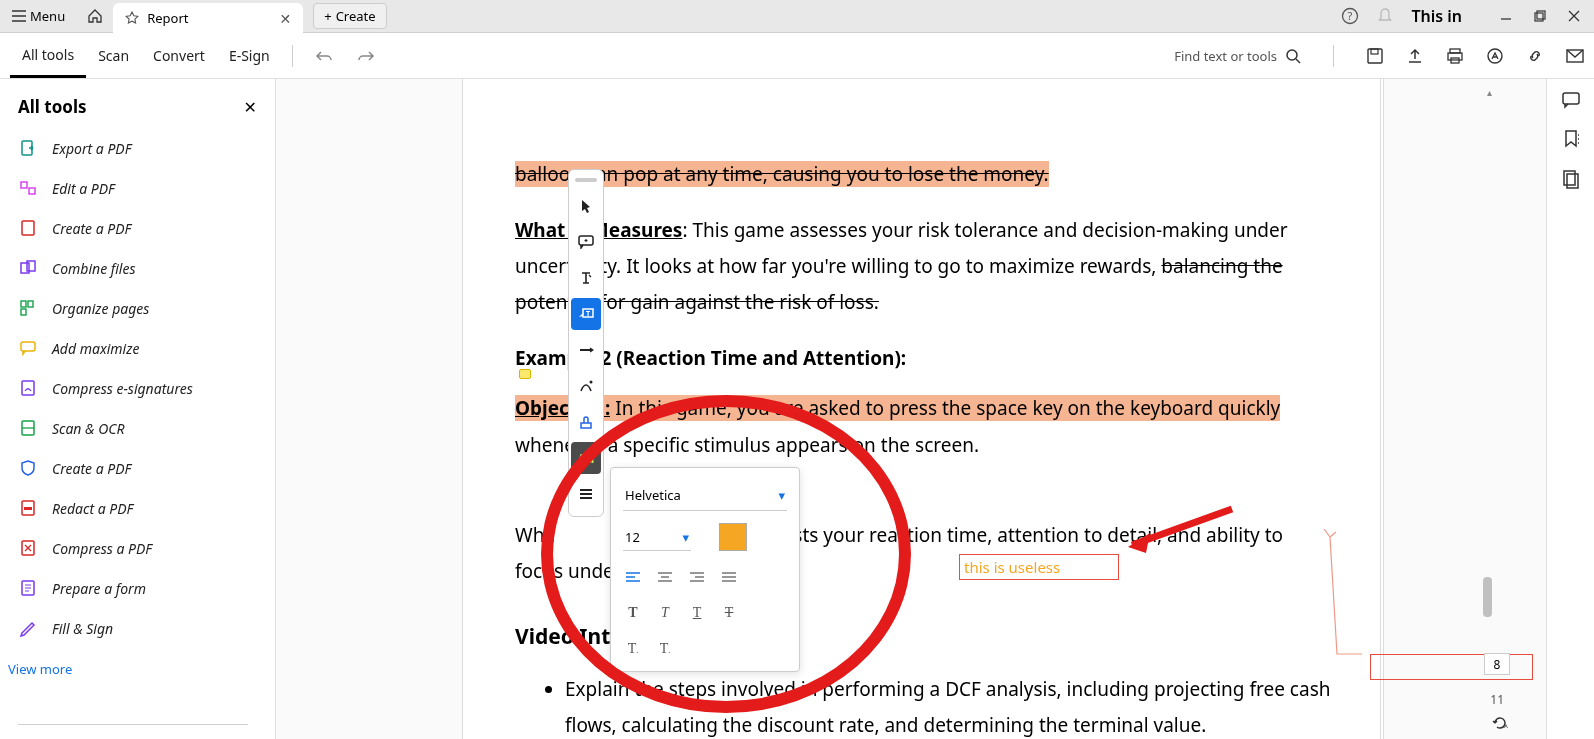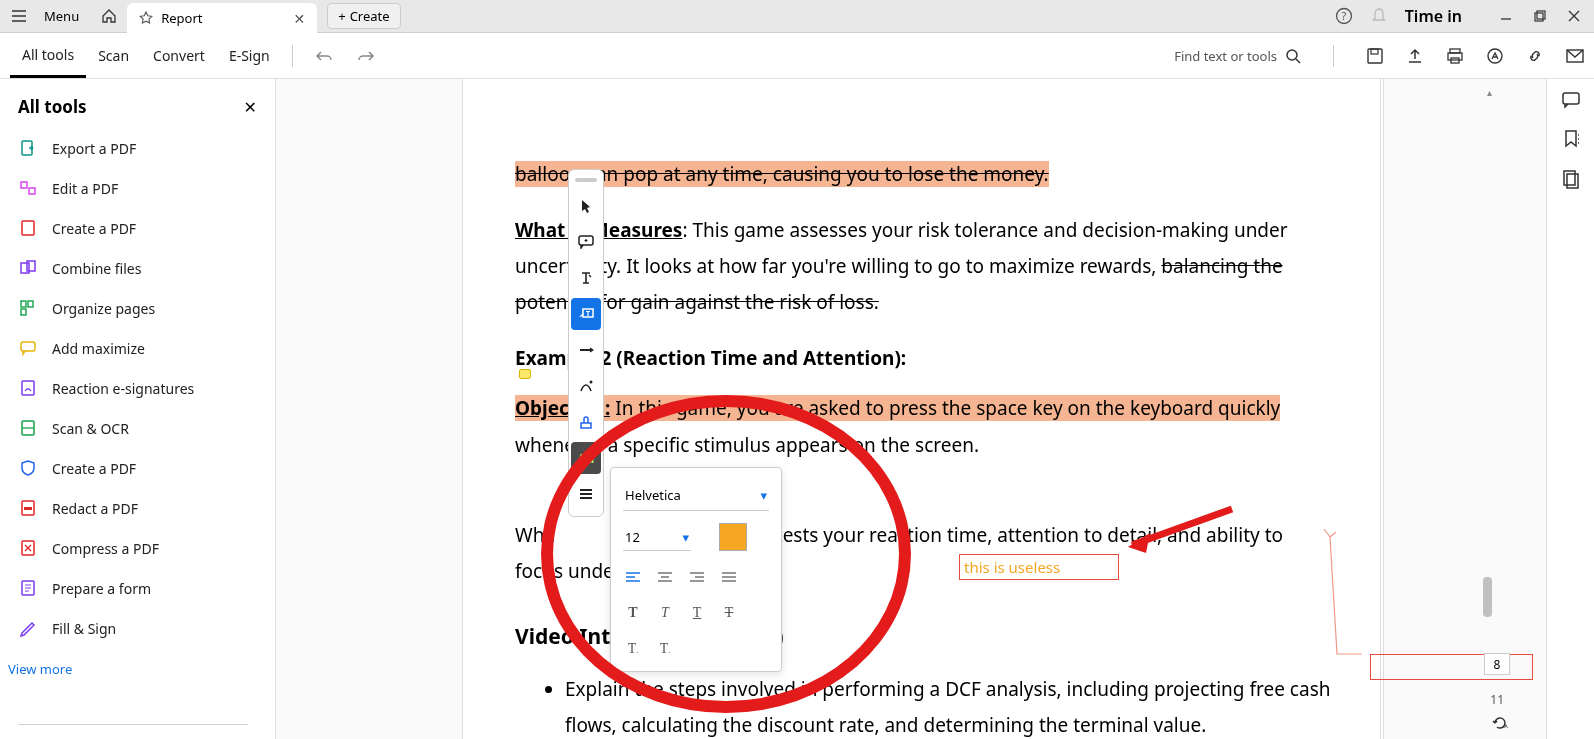--- a/index.html
+++ b/index.html
@@ -1,19 +1,19 @@
 <!DOCTYPE html>
 <html><head>
 <meta charset="utf-8">
 <style>
 * { margin: 0; padding: 0; box-sizing: border-box; font-family: system-ui, -apple-system, "Segoe UI", Arial, sans-serif; }
 body { width: 1594px; height: 739px; background: #fff; overflow: hidden; position: relative; }
 
 .titlebar { height: 33px; background: #e8e8e8; display: flex; align-items: center; border-bottom: 1px solid #d0d0d0; }
-.menu-btn { display: flex; align-items: center; gap: 18px; padding: 0 12px; height: 100%; cursor: pointer; font-size: 13px; }
+.menu-btn { display: flex; align-items: center; gap: 4px; padding: 0 12px; height: 100%; cursor: pointer; font-size: 13px; }
 .home-btn { width: 36px; height: 100%; display: flex; align-items: center; justify-content: center; cursor: pointer; }
 .tab { background: #fff; border-radius: 6px 6px 0 0; height: 30px; margin-top: 4px; display: flex; align-items: center; padding: 0 12px; gap: 8px; font-size: 13px; min-width: 190px; text-align: right; }
 .tab-close { margin-left: auto; cursor: pointer; font-size: 14px; color: #555; }
 .create-btn { margin-left: 10px; background: #f0f0f0; border: 1px solid #ccc; border-radius: 4px; padding: 3px 10px; font-size: 13px; display: flex; align-items: center; gap: 4px; cursor: pointer; }
 .title-right { margin-left: auto; display: flex; align-items: center; gap: 18px; padding-right: 14px; }
 .title-right .icn { cursor: pointer; color: #333; }
 .signin { font-weight: 600; font-size: 16px; cursor: pointer; }
 .wincontrols { display: flex; gap: 22px; padding-left: 20px; }
 .wincontrols span { cursor: pointer; font-size: 14px; }
 
@@ -22,21 +22,21 @@
 .tool-tab.active { border-bottom: 3px solid #000; font-weight: 400; }
 .tool-sep { width: 1px; height: 22px; background: #ccc; margin: 0 10px; }
 .tool-right { margin-left: auto; display: flex; align-items: center; gap: 22px; }
 .search-tools { font-size: 13px; color: #555; display: flex; align-items: center; gap: 8px; }
 
 .body-area { display: flex; height: calc(100% - 79px); position: relative; }
 .sidebar { width: 276px; border-right: 1px solid #e0e0e0; padding: 16px 0; position: relative; }
 .sidebar-head { display: flex; align-items: center; padding: 0 18px 10px; }
 .sidebar-head h2 { font-size: 17px; font-weight: 700; }
 .sidebar-close { margin-left: auto; cursor: pointer; font-size: 16px; }
-.sidebar-item { display: flex; align-items: center; gap: 14px; padding: 10px 18px; font-size: 14px; color: #222; cursor: pointer; }
+.sidebar-item { display: flex; align-items: center; gap: 14px; padding: 10px 18px; font-size: 14px; color: #222; cursor: pointer; font-style: italic; }
 .sidebar-item .si-icon { width: 20px; height: 20px; display: flex; align-items: center; justify-content: center; }
 .view-more { color: #1473e6; font-size: 13px; padding: 12px 8px; cursor: pointer; }
 .sidebar-bottom-line { position: absolute; bottom: 14px; left: 18px; width: 230px; height: 1px; background: #d0d0d0; }
 
 .doc-area { flex: 1; background: #fafafa; position: relative; overflow: hidden; }
 .page { position: absolute; left: 186px; top: -20px; width: 922px; height: 1200px; background: #fff; border: 1px solid #ddd; padding: 0 52px; font-size: 19px; line-height: 1.9; color: #000; }
 .page-right-border { position: absolute; left: 1104px; top: 0; bottom: 0; width: 1px; background: #ddd; }
 
 .hl { background: #f5b592; }
 .strike { text-decoration: line-through; }
@@ -49,21 +49,21 @@
 .annotation-box1 { position: absolute; left: 683px; top: 475px; width: 160px; height: 26px; border: 1.5px solid #e74c3c; color: #f5a623; font-size: 15px; padding: 2px 4px; background: #fff; }
 .annotation-box2 { position: absolute; left: 1094px; top: 575px; width: 163px; height: 26px; border: 1.5px solid #e74c3c; }
 .red-arrow { position: absolute; left: 846px; top: 426px; }
 .thin-line1 { position: absolute; left: 1046px; top: 450px; width: 40px; height: 130px; }
 
 .float-toolbar { position: absolute; left: 292px; top: 90px; width: 36px; background: #fff; border: 1px solid #ccc; border-radius: 6px; display: flex; flex-direction: column; align-items: center; padding: 4px 0; gap: 0; z-index: 5; }
 .ft-grip { width: 22px; height: 4px; background: #ccc; border-radius: 2px; margin: 4px 0 6px; }
 .ft-btn { width: 30px; height: 32px; display: flex; align-items: center; justify-content: center; cursor: pointer; border-radius: 4px; margin: 2px 0; }
 .ft-btn.active { background: #1473e6; color: #fff; }
 
-.text-panel { position: absolute; left: 334px; top: 388px; width: 172px; background: #fff; border: 1px solid #ccc; border-radius: 4px; box-shadow: 0 2px 8px rgba(0,0,0,0.12); padding: 12px; z-index: 6; }
+.text-panel { position: absolute; left: 334px; top: 388px; width: 190px; background: #fff; border: 1px solid #ccc; border-radius: 4px; box-shadow: 0 2px 8px rgba(0,0,0,0.12); padding: 12px; z-index: 6; }
 .font-sel { width: 100%; border: 0; border-bottom: 1px solid #ccc; padding: 6px 2px; font-size: 13px; display: flex; justify-content: space-between; align-items: center; cursor: pointer; }
 .size-row { display: flex; align-items: center; gap: 28px; margin-top: 12px; }
 .size-sel { width: 68px; border: 0; border-bottom: 1px solid #ccc; padding: 4px 2px; font-size: 13px; display: flex; justify-content: space-between; align-items: center; cursor: pointer; }
 .color-swatch { width: 28px; height: 28px; background: #f5a623; border: 1px solid #aaa; cursor: pointer; }
 .align-row, .style-row { display: flex; gap: 12px; margin-top: 16px; }
 .tp-btn { width: 20px; height: 20px; cursor: pointer; color: #555; display: flex; align-items: center; justify-content: center; font-size: 14px; }
 .tp-btn.active { color: #1473e6; }
 
 .red-circle { position: absolute; left: 265px; top: 316px; width: 370px; height: 318px; border: 12px solid #e31b1b; border-radius: 50%; z-index: 7; pointer-events: none; }
 
@@ -115,21 +115,21 @@
         <svg width="18" height="18">
           <circle cx="9" cy="9" r="7.5" fill="none" stroke="#555" stroke-width="1.3"></circle>
           <text x="9" y="13" text-anchor="middle" font-size="11" fill="#555">?</text>
         </svg>
       </span>
     <span class="icn">
         <svg width="16" height="18">
           <path d="M8 2c2.5 0 4 2 4 4.5V11l1.5 2h-11L4 11V6.5C4 4 5.5 2 8 2z" fill="none" stroke="#bbb" stroke-width="1.3"></path>
         </svg>
       </span>
-    <span class="signin">Time in</span>
+    <span class="signin">This in</span>
     <div class="wincontrols">
       <span>
           <svg width="12" height="12">
             <path d="M1 9h10" stroke="#333" stroke-width="1.3"></path>
           </svg>
         </span>
       <span>
           <svg width="12" height="12">
             <rect x="1" y="3" width="8" height="8" fill="none" stroke="#333" stroke-width="1.2"></rect>
             <rect x="3" y="1" width="8" height="8" fill="none" stroke="#333" stroke-width="1.2"></rect>
@@ -268,21 +268,21 @@
         </span>
         <span>Add maximize</span>
       </div>
     <div class="sidebar-item">
         <span class="si-icon">
           <svg width="18" height="18">
             <rect x="3" y="2" width="12" height="14" rx="1" fill="none" stroke="#7c3aed" stroke-width="1.5"></rect>
             <path d="M6 12c2-3 4-3 6 0" stroke="#7c3aed" stroke-width="1.3" fill="none"></path>
           </svg>
         </span>
-        <span>Reaction e-signatures</span>
+        <span>Compress e-signatures</span>
       </div>
     <div class="sidebar-item">
         <span class="si-icon">
           <svg width="18" height="18">
             <rect x="3" y="2" width="12" height="14" rx="1" fill="none" stroke="#16a34a" stroke-width="1.5"></rect>
             <path d="M3 9h12" stroke="#16a34a" stroke-width="1.3"></path>
           </svg>
         </span>
         <span>Scan &amp; OCR</span>
       </div>

